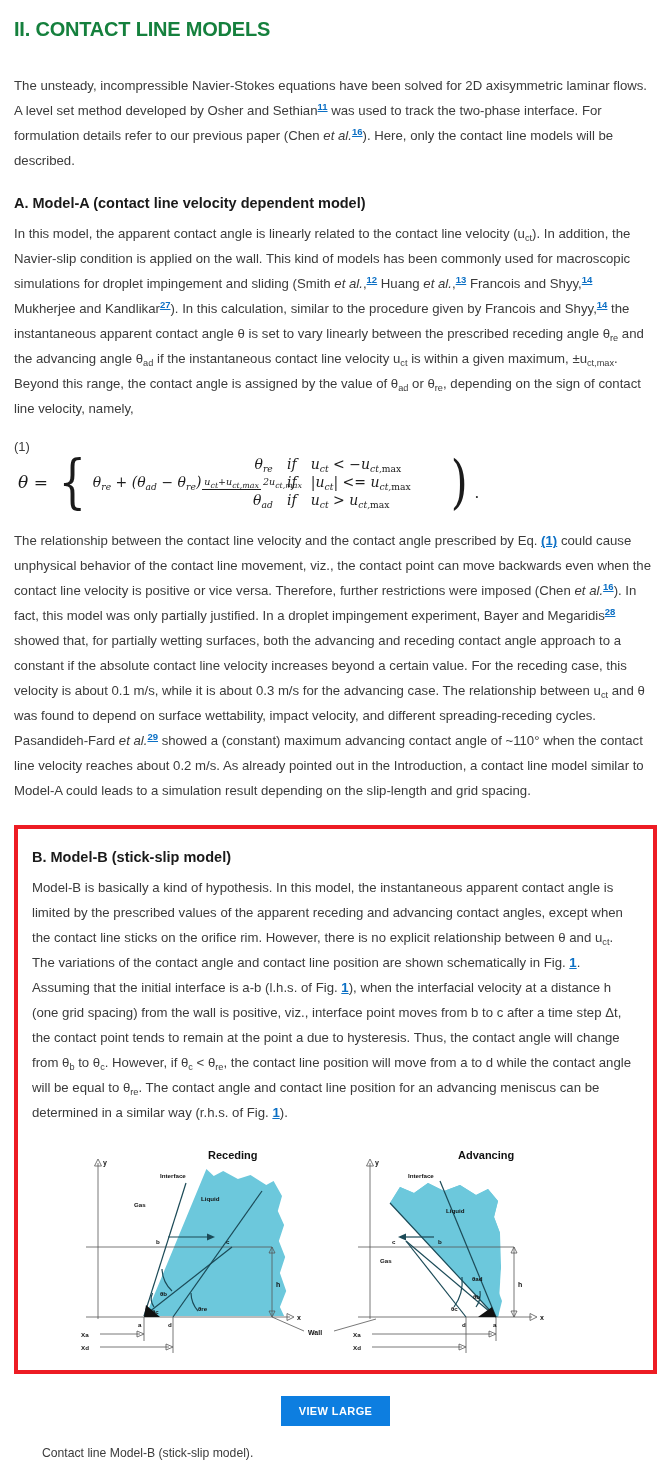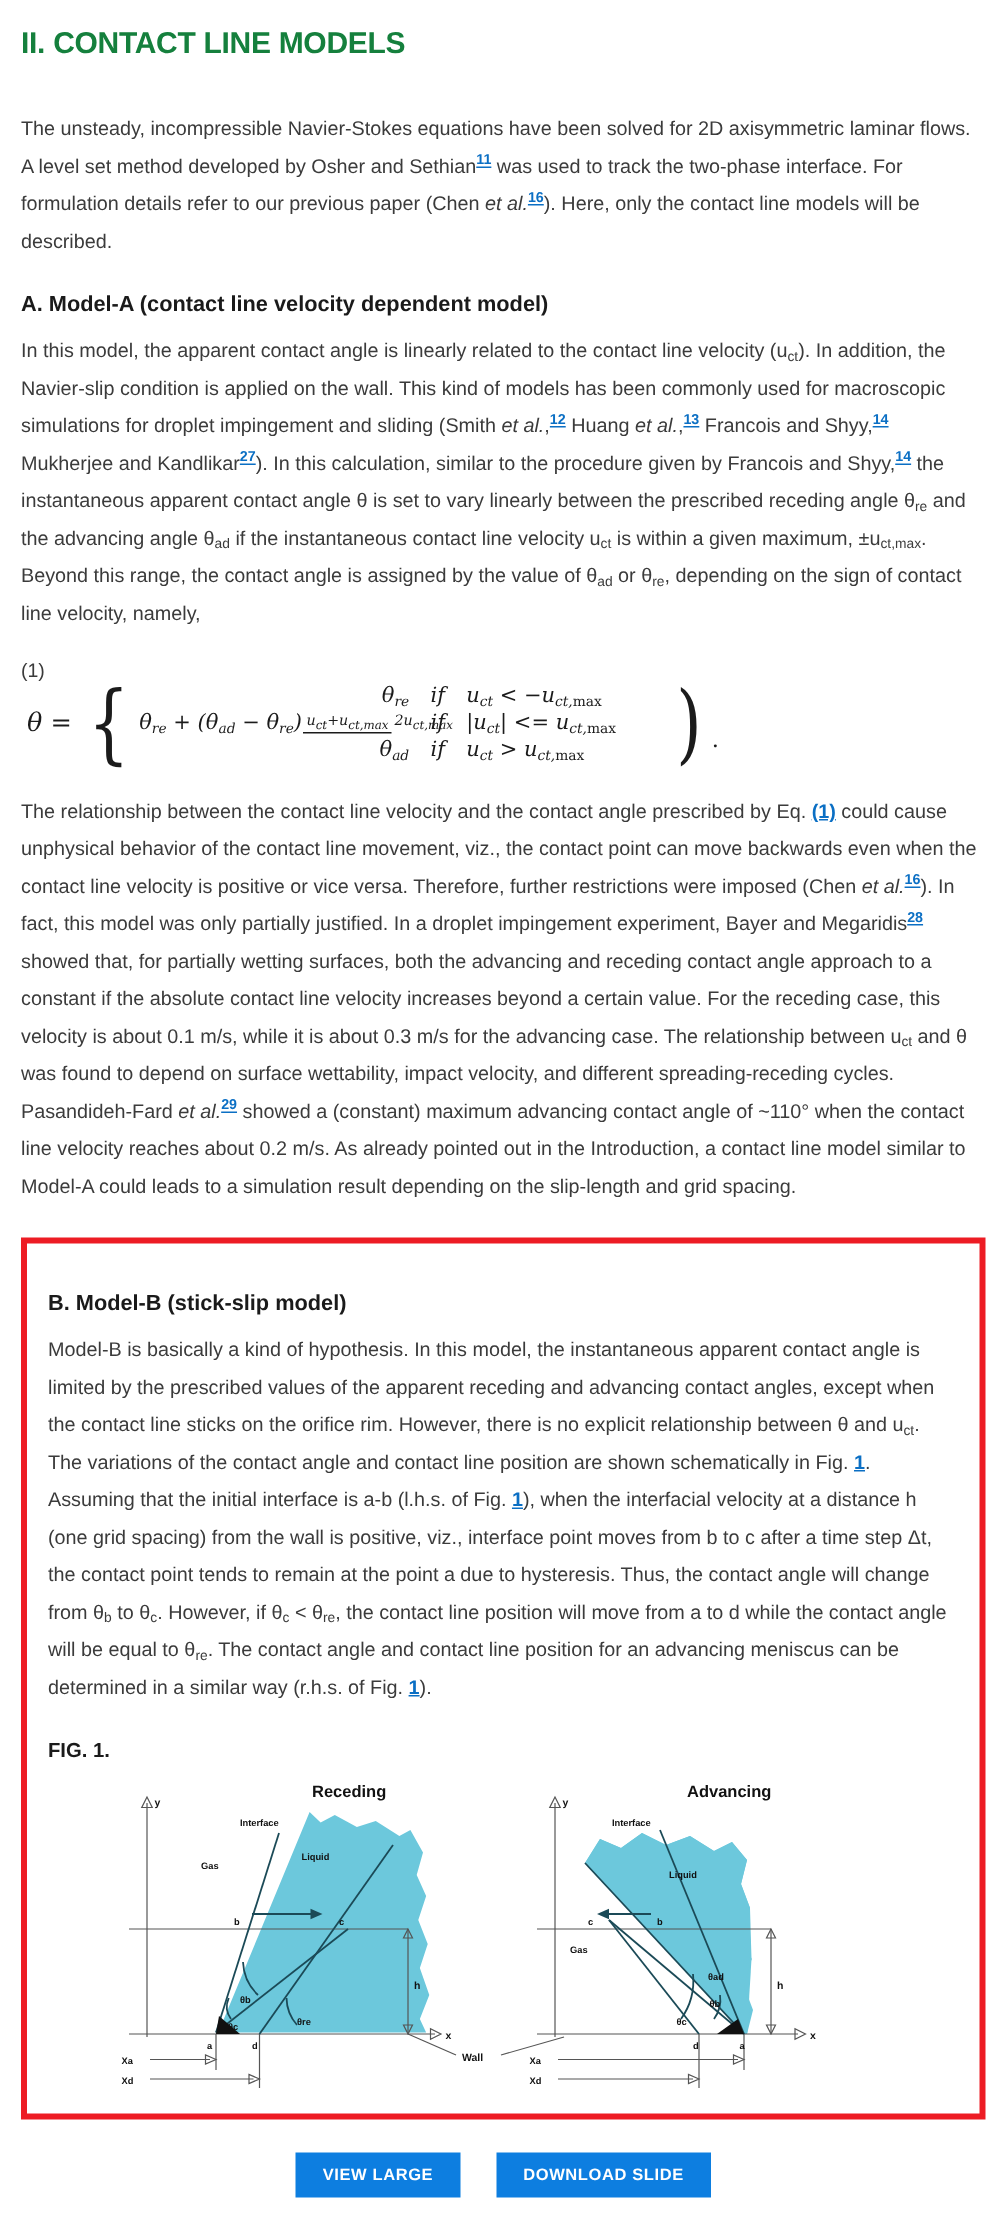--- a/index.html
+++ b/index.html
@@ -79,21 +79,21 @@
   .frac .den { padding:0 2px; }
   .eq-tail { margin-left:4px; align-self:flex-end; padding-bottom:6px; }
 
   
   .highlight-box {
     border: 4px solid #ed1c24;
     margin: 22px 0 0 0;
     padding: 12px 14px 14px 14px;
     background: #ffffff;
   }
-  .highlight-box h3.sub-title { margin-top: 20px; }
+  .highlight-box h3.sub-title { margin-top: 8px; }
   .fig-label { font-size: 13.5px; font-weight: bold; color:#1a1a1a; margin: 22px 0 6px 0; }
 
   
   .figure-holder { width:100%; display:flex; justify-content:center; margin-top: 2px; }
   svg.figure { display:block; }
   .fig-title { font-size:11px; font-weight:bold; fill:#111; }
   .fig-small { font-size:7px; font-weight:bold; fill:#111; }
   .fig-tiny { font-size:6.2px; font-weight:bold; fill:#111; }
   .axline { stroke:#555; stroke-width:0.8; fill:none; }
   .iline { stroke:#1b4a57; stroke-width:1.2; fill:none; }
@@ -167,21 +167,20 @@
   </p>
 
   <div class="highlight-box">
 
     <h3 class="sub-title">B. Model-B (stick-slip model)</h3>
 
     <p class="body">
       <span>Model-B is basically a kind of hypothesis. In this model, the instantaneous apparent contact angle is limited by the prescribed values of the apparent receding and advancing contact angles, except when the contact line sticks on the orifice rim. However, there is no explicit relationship between θ and u</span><sub class="sb">ct</sub><span>. The variations of the contact angle and contact line position are shown schematically in Fig. </span><a class="inline-link">1</a><span>. Assuming that the initial interface is a-b (l.h.s. of Fig. </span><a class="inline-link">1</a><span>), when the interfacial velocity at a distance h (one grid spacing) from the wall is positive, viz., interface point moves from b to c after a time step Δt, the contact point tends to remain at the point a due to hysteresis. Thus, the contact angle will change from θ</span><sub class="sb">b</sub><span> to θ</span><sub class="sb">c</sub><span>. However, if θ</span><sub class="sb">c</sub><span> &lt; θ</span><sub class="sb">re</sub><span>, the contact line position will move from a to d while the contact angle will be equal to θ</span><sub class="sb">re</sub><span>. The contact angle and contact line position for an advancing meniscus can be determined in a similar way (r.h.s. of Fig. </span><a class="inline-link">1</a><span>).</span>
     </p>
 
-    <div class="fig-label">FIG. 1.</div>
 
     <div class="figure-holder">
       <svg class="figure" width="520" height="215" viewBox="0 0 520 215">
 
         <g>
 
           <path class="liquid" d="M 30,175 L 88,28 L 95,35 L 104,30 L 118,38 L 130,34 L 145,44 L 152,40
                    L 160,55 L 156,70 L 162,84 L 157,100 L 163,116 L 158,132 L 164,150
                    L 158,166 L 162,175 Z" transform="translate(38,0) scale(1.05,1)"></path>
 
@@ -308,19 +307,18 @@
           <text class="fig-tiny" x="98" y="72">Liquid</text>
           <text class="fig-tiny" x="60" y="37">Interface</text>
           <text class="fig-title" x="110" y="18">Advancing</text>
         </g>
       </svg>
     </div>
   </div>
 
   <div class="btn-row">
     <button class="btn">VIEW LARGE</button>
-    <button class="btn">DOWNLOAD SLIDE</button>
   </div>
 
   <div class="caption">Contact line Model-B (stick-slip model).</div>
 
  </div>
 </div>
 
 </body></html>

